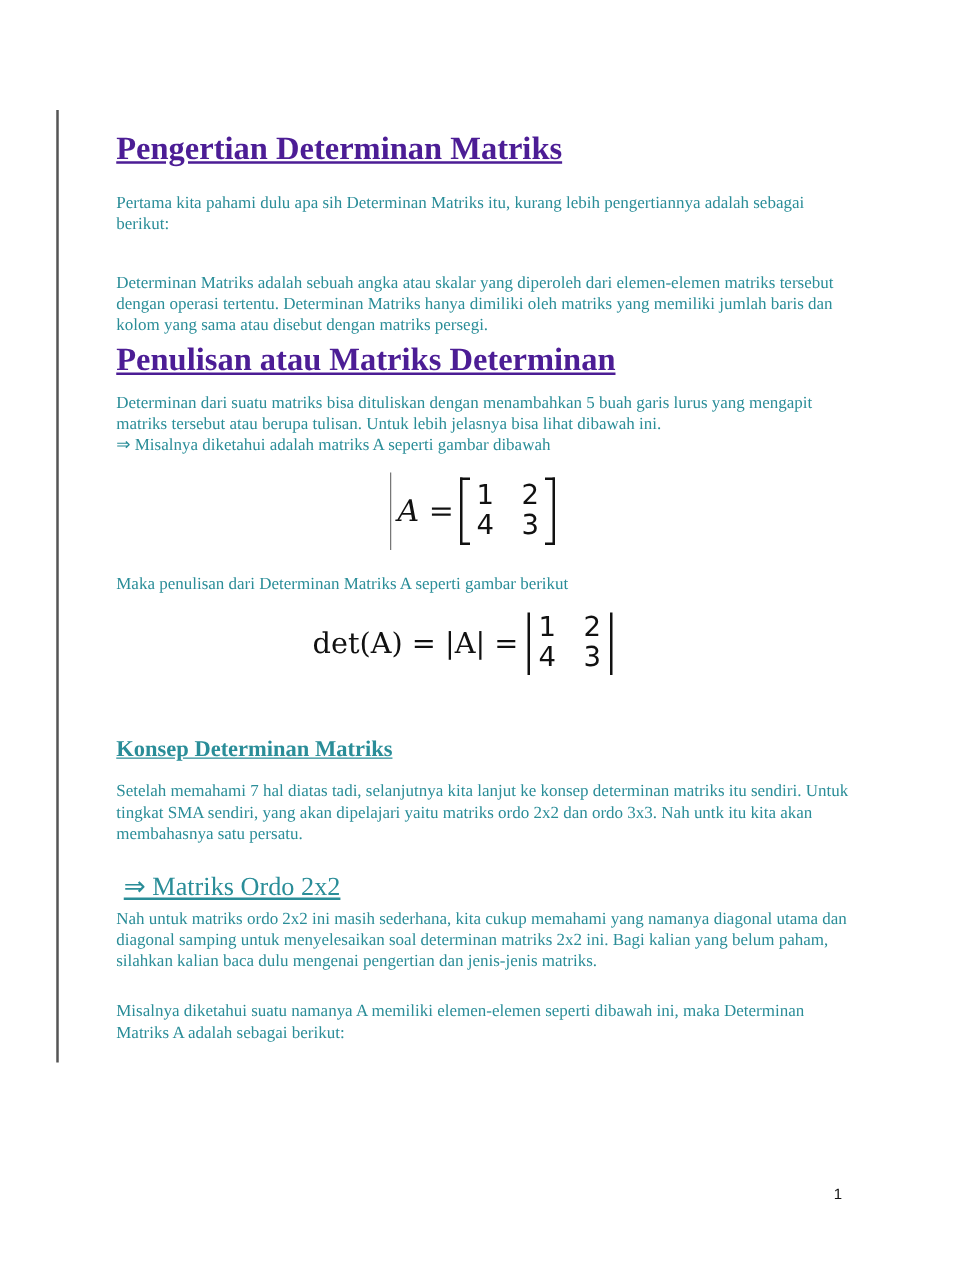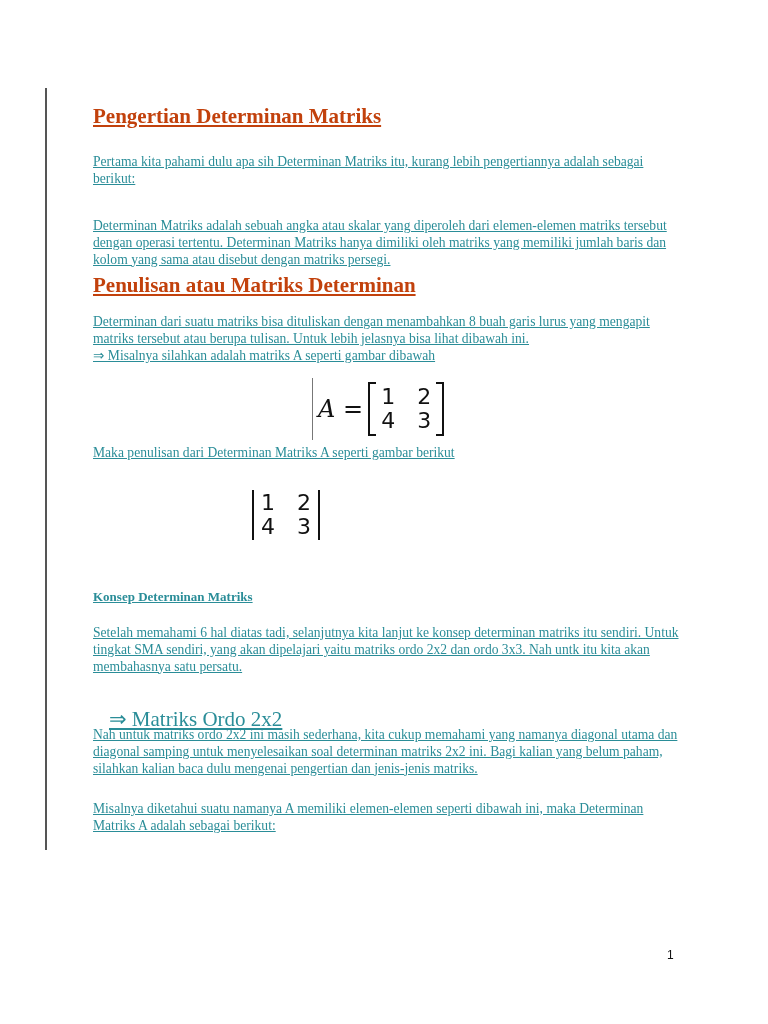--- a/index.html
+++ b/index.html
@@ -5,34 +5,34 @@
     html, body { margin: 0; padding: 0; }
     body {
       width: 768px; height: 1024px; background: #ffffff; position: relative; overflow: hidden;
       font-family: "Liberation Serif", serif; color: #2a8d98;
     }
     .page-border {
       position: absolute; left: 45px; top: 88px; width: 2px; height: 762px; background: #555;
     }
     .content { position: absolute; left: 93px; top: 0; width: 590px; }
     h1.sec {
-      position: absolute; margin: 0; font-size: 21px; font-weight: bold; color: #c2410c;
+      position: absolute; margin: 0; font-size: 26px; font-weight: bold; color: #4c1d95;
       text-decoration: underline; white-space: nowrap; left: 0;
     }
     h2.sub {
-      position: absolute; margin: 0; font-size: 13px; font-weight: bold; color: #2a8d98;
+      position: absolute; margin: 0; font-size: 18px; font-weight: bold; color: #2a8d98;
       text-decoration: underline; left: 0; white-space: nowrap;
     }
     h2.big {
-      position: absolute; margin: 16px; font-size: 21px; font-weight: normal; color: #2a8d98;
+      position: absolute; margin: 6px; font-size: 21px; font-weight: normal; color: #2a8d98;
       text-decoration: underline; left: 0; white-space: nowrap;
     }
     p.para {
       position: absolute; margin: 0; left: 0; font-size: 13.6px; line-height: 16.8px; width: 590px;
-      text-decoration: underline; color: #2a8d98;
+      color: #2a8d98;
     }
     .math {
       position: absolute; font-family: "DejaVu Serif", serif; color: #111; white-space: nowrap;
     }
     .matrix { display: inline-grid; grid-template-columns: auto auto; column-gap: 22px; row-gap: 0; vertical-align: middle; padding: 0 5px; font-size: 22px; line-height: 24px; font-family: "DejaVu Sans", sans-serif; }
     .bracket-left, .bracket-right { display: inline-block; vertical-align: middle; height: 50px; width: 6px; }
     .bracket-left { border: 2px solid #111; border-right: none; }
     .bracket-right { border: 2px solid #111; border-left: none; }
     .vbar { display: inline-block; vertical-align: middle; height: 50px; width: 0; border-left: 2px solid #111; margin: 0 2px; }
     .cursor-line { position: absolute; left: 312px; top: 378px; width: 1px; height: 62px; background: #777; }
@@ -42,51 +42,52 @@
 <body>
 
 <div class="page-border"></div>
 
 <div class="content">
   <h1 class="sec" style="top:104px">Pengertian Determinan Matriks</h1>
   <p class="para" style="top:154px">Pertama kita pahami dulu apa sih Determinan Matriks itu, kurang lebih pengertiannya adalah sebagai berikut:</p>
   <p class="para" style="top:218px">Determinan Matriks adalah sebuah angka atau skalar yang diperoleh dari elemen-elemen matriks tersebut dengan operasi tertentu. Determinan Matriks hanya dimiliki oleh matriks yang memiliki jumlah baris dan kolom yang sama atau disebut dengan matriks persegi.</p>
 
   <h1 class="sec" style="top:273px">Penulisan atau Matriks Determinan</h1>
-  <p class="para" style="top:314px">Determinan dari suatu matriks bisa dituliskan dengan menambahkan 8 buah garis lurus yang mengapit matriks tersebut atau berupa tulisan. Untuk lebih jelasnya bisa lihat dibawah ini.</p>
-  <p class="para" style="top:348px">⇒ Misalnya silahkan adalah matriks A seperti gambar dibawah</p>
+  <p class="para" style="top:314px">Determinan dari suatu matriks bisa dituliskan dengan menambahkan 5 buah garis lurus yang mengapit matriks tersebut atau berupa tulisan. Untuk lebih jelasnya bisa lihat dibawah ini.</p>
+  <p class="para" style="top:348px">⇒ Misalnya diketahui adalah matriks A seperti gambar dibawah</p>
 </div>
 
 <div class="cursor-line"></div>
 
 <div class="math" style="left:318px; top:382px;">
   <span style="font-size:24px; font-style:italic; vertical-align:middle;">A =</span>
   <span class="bracket-left"></span><span class="matrix">
     <span>1</span>
     <span>2</span>
     <span>4</span>
     <span>3</span>
   </span><span class="bracket-right"></span>
 </div>
 
 <div class="content">
-  <p class="para" style="top:445px">Maka penulisan dari Determinan Matriks A seperti gambar berikut</p>
+  <p class="para" style="top:459px">Maka penulisan dari Determinan Matriks A seperti gambar berikut</p>
 </div>
 
 <div class="math" style="left:250px; top:490px;">
+  <span style="font-size:23px; vertical-align:middle;">det(A) = |A| =</span>
   <span class="vbar"></span><span class="matrix">
     <span>1</span>
     <span>2</span>
     <span>4</span>
     <span>3</span>
   </span><span class="vbar"></span>
 </div>
 
 <div class="content">
   <h2 class="sub" style="top:589px">Konsep Determinan Matriks</h2>
-  <p class="para" style="top:625px">Setelah memahami 6 hal diatas tadi, selanjutnya kita lanjut ke konsep determinan matriks itu sendiri. Untuk tingkat SMA sendiri, yang akan dipelajari yaitu matriks ordo 2x2 dan ordo 3x3. Nah untk itu kita akan membahasnya satu persatu.</p>
+  <p class="para" style="top:625px">Setelah memahami 7 hal diatas tadi, selanjutnya kita lanjut ke konsep determinan matriks itu sendiri. Untuk tingkat SMA sendiri, yang akan dipelajari yaitu matriks ordo 2x2 dan ordo 3x3. Nah untk itu kita akan membahasnya satu persatu.</p>
 
   <h2 class="big" style="top:691px">⇒ Matriks Ordo 2x2</h2>
   <p class="para" style="top:727px">Nah untuk matriks ordo 2x2 ini masih sederhana, kita cukup memahami yang namanya diagonal utama dan diagonal samping untuk menyelesaikan soal determinan matriks 2x2 ini. Bagi kalian yang belum paham, silahkan kalian baca dulu mengenai pengertian dan jenis-jenis matriks.</p>
   <p class="para" style="top:801px">Misalnya diketahui suatu namanya A memiliki elemen-elemen seperti dibawah ini, maka Determinan Matriks A adalah sebagai berikut:</p>
 </div>
 
 <div class="page-number">1</div>
 
 </body></html>

